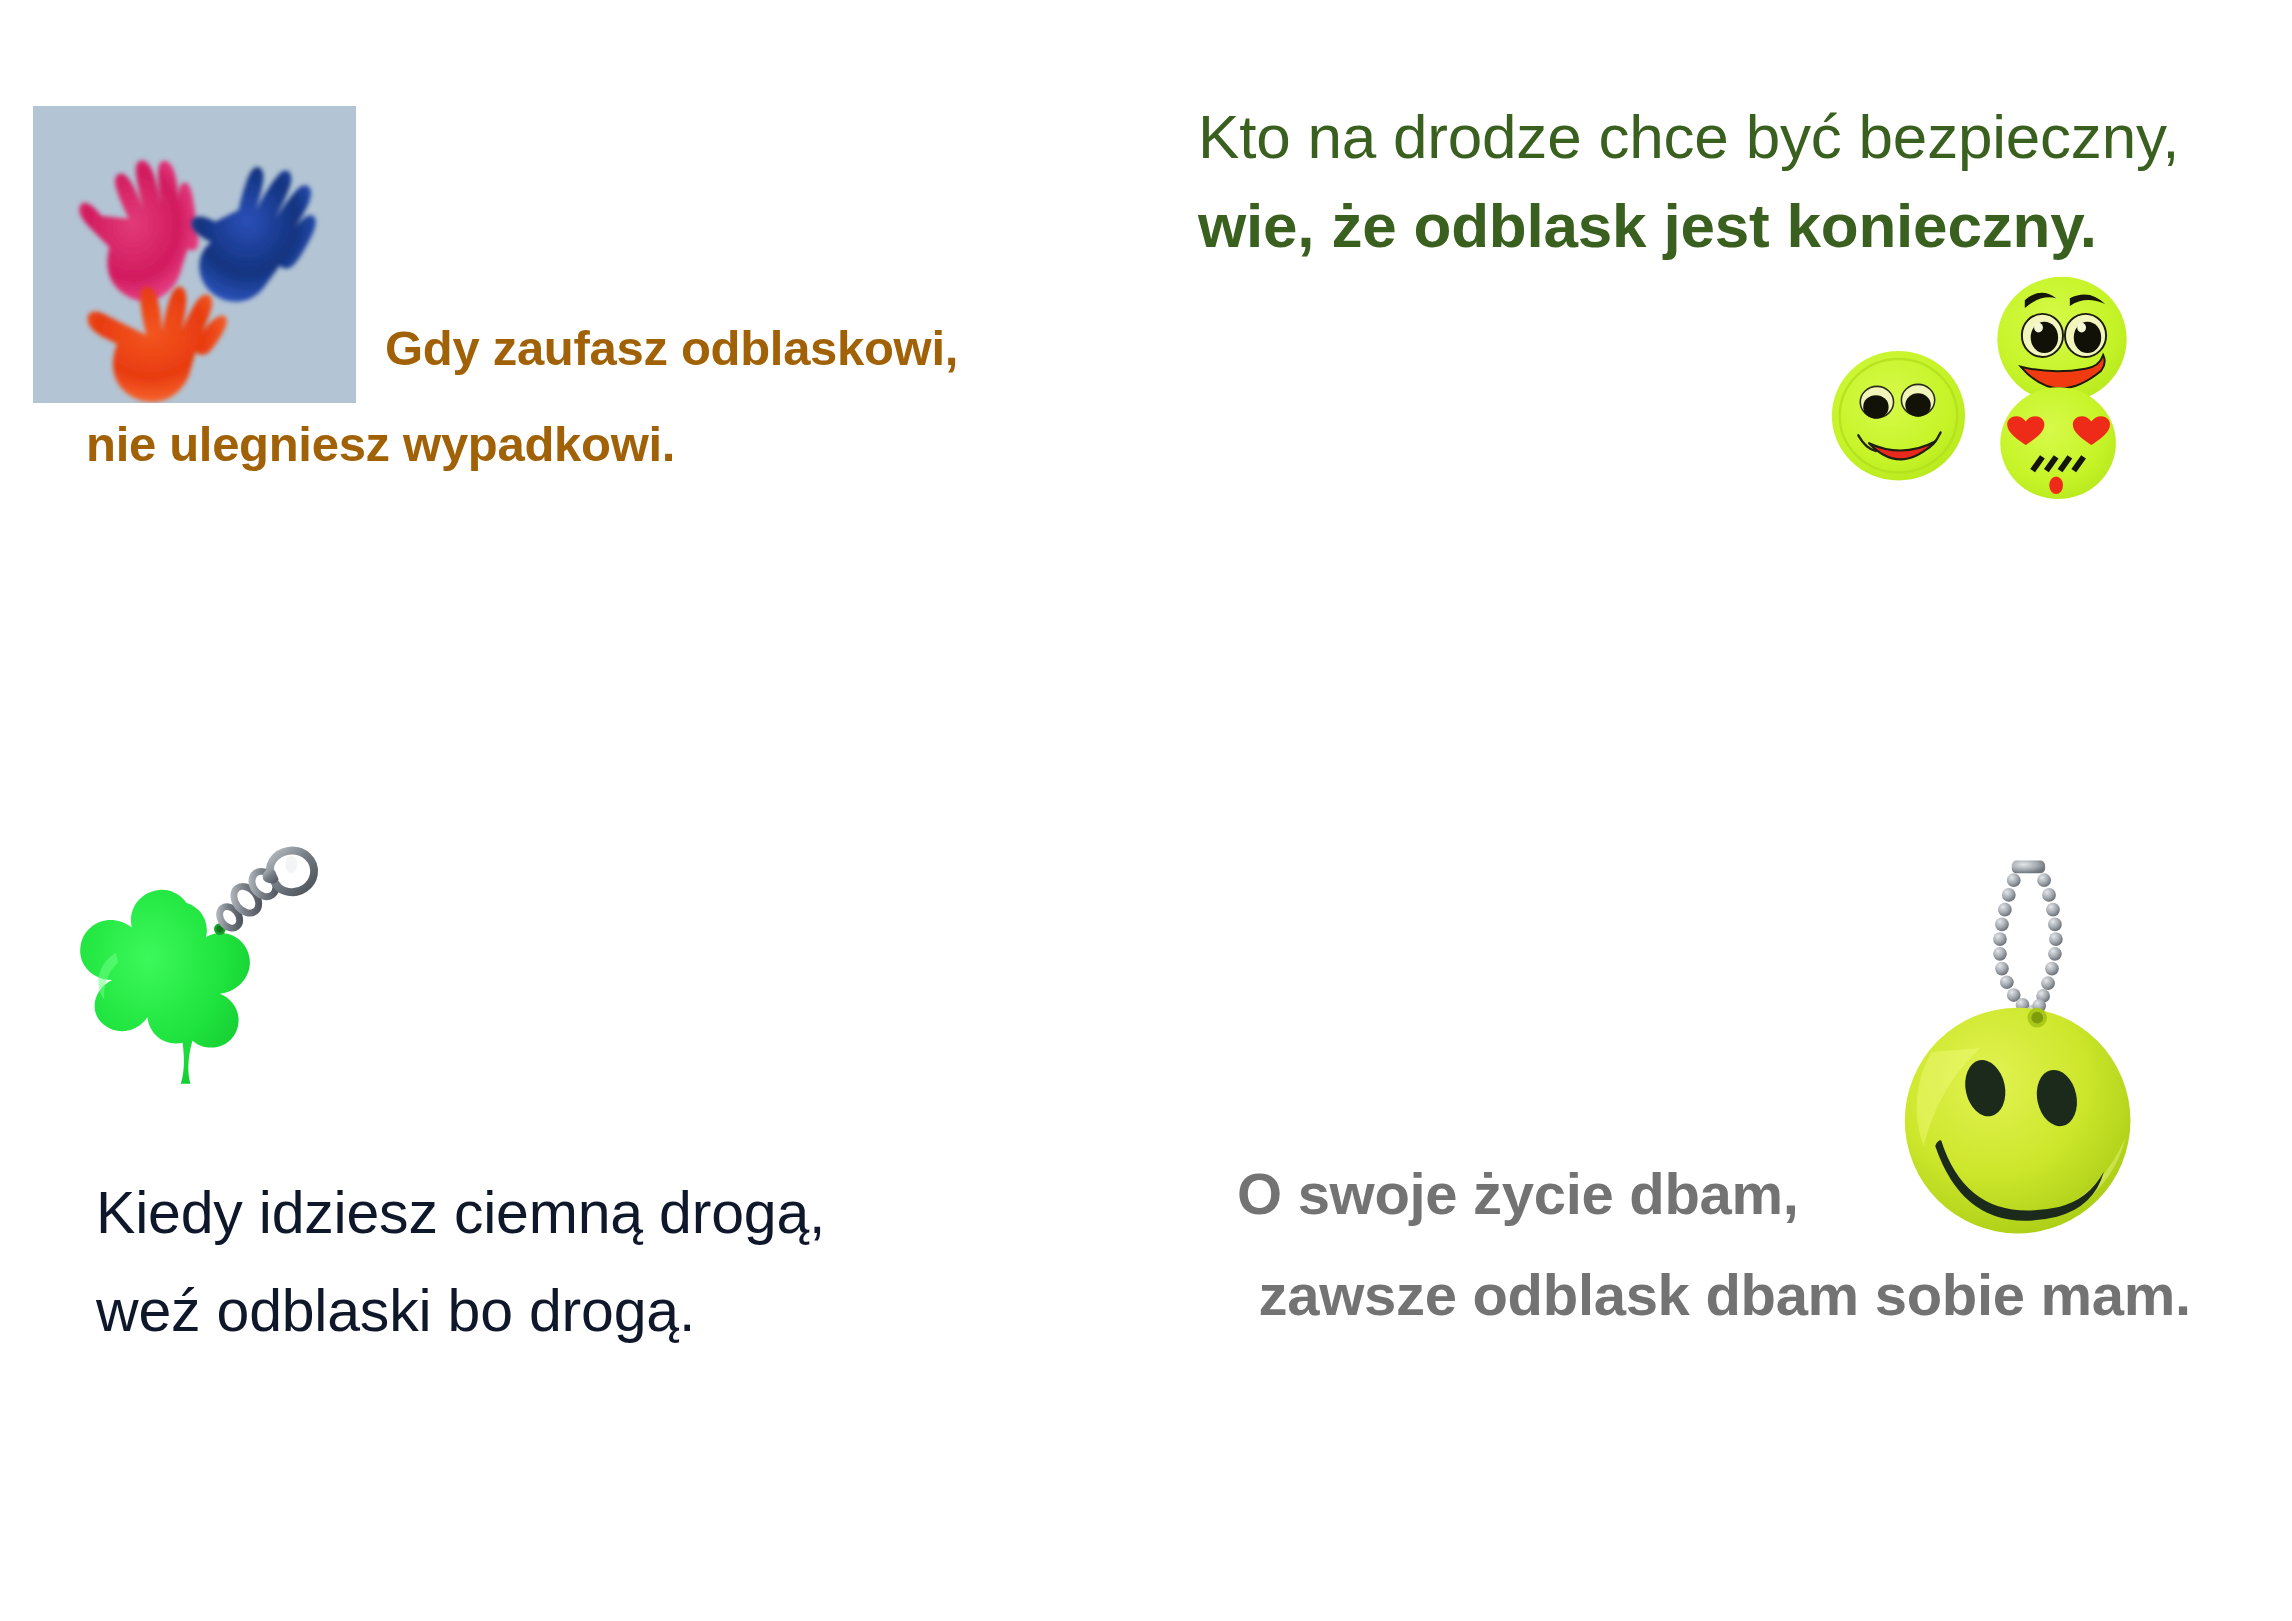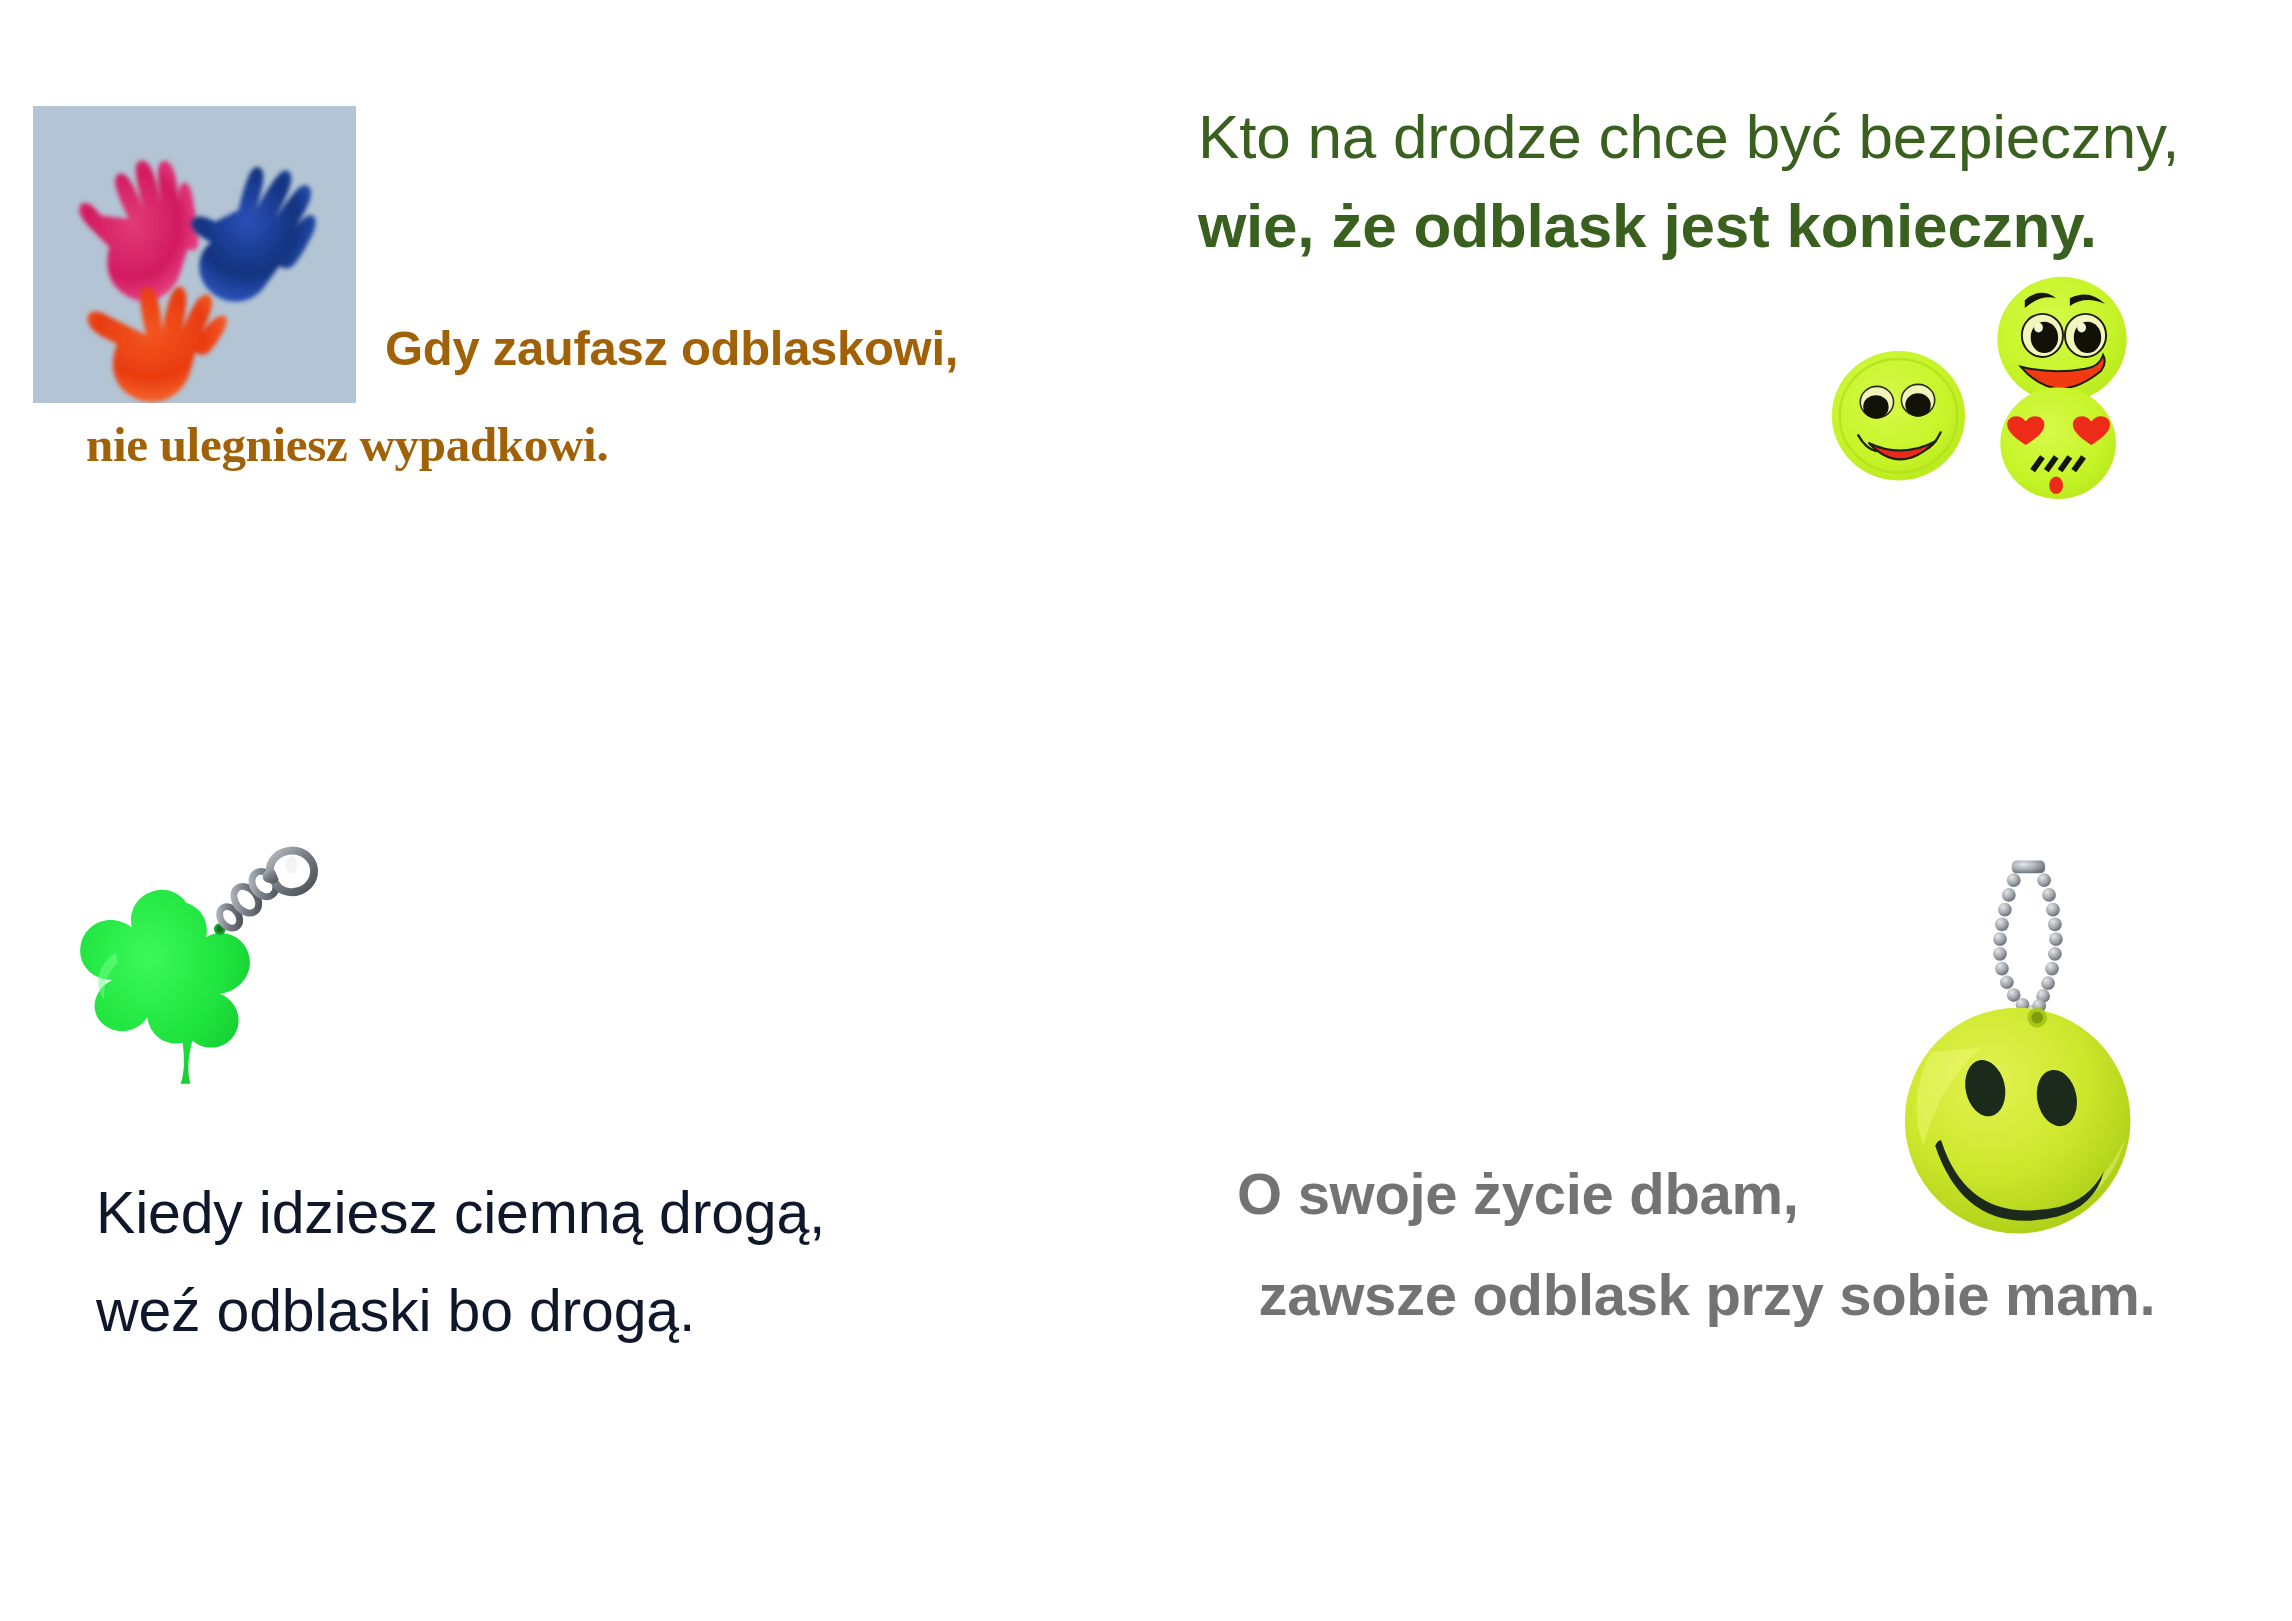--- a/index.html
+++ b/index.html
@@ -43,21 +43,21 @@
   
   #verse-red {
     left: 86px;
     top: 324px;
     color: #a16207;
     font-size: 49px;
     font-weight: 700;
     letter-spacing: -0.3px;
   }
   #verse-red .line-1 { padding-left: 299px; }
-  #verse-red .line + .line { margin-top: 47px; font-family: Liberation Serif, serif; }
+  #verse-red .line + .line { margin-top: 47px; }
 
   
   #verse-yellow {
     left: 96px;
     top: 1184px;
     color: #0f172a;
     font-size: 59px;
     font-weight: 400;
     letter-spacing: -0.2px;
   }
@@ -405,17 +405,17 @@
         <ellipse cx="95" cy="252" rx="20" ry="29" transform="rotate(-12 95 252)" fill="#1B2A1B"></ellipse>
         <ellipse cx="168" cy="262" rx="20" ry="29" transform="rotate(-12 168 262)" fill="#1B2A1B"></ellipse>
 
         <path d="M50 305 q28 88 120 68 q30 -7 46 -36 q-10 36 -48 46 q-92 22 -124 -72 q2 -6 6 -6 z" fill="#1B2A1B"></path>
       </g>
     </svg>
   </div>
 
   <div class="verse" id="verse-blue">
     <span class="line line-1">O swoje życie dbam,</span>
-    <span class="line line-2">zawsze odblask przy sobie mam.</span>
+    <span class="line line-2">zawsze odblask dbam sobie mam.</span>
   </div>
 
 </div>
 
 
 </body></html>

